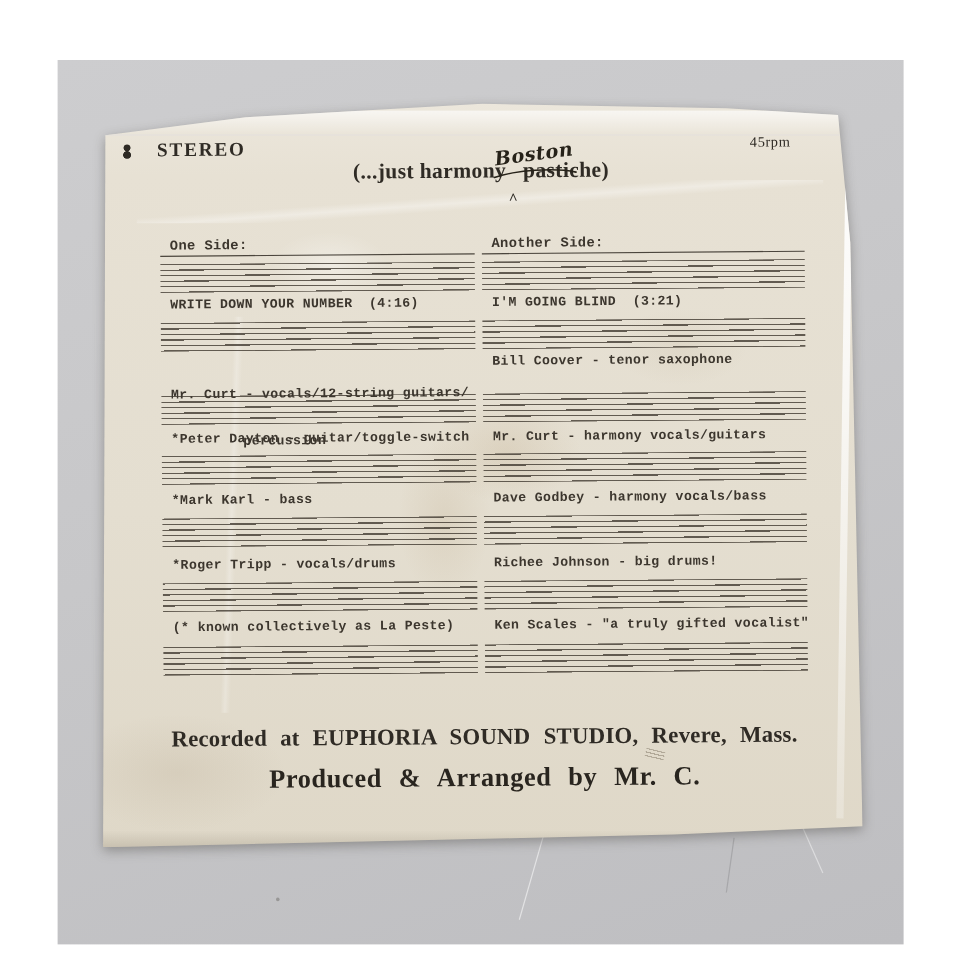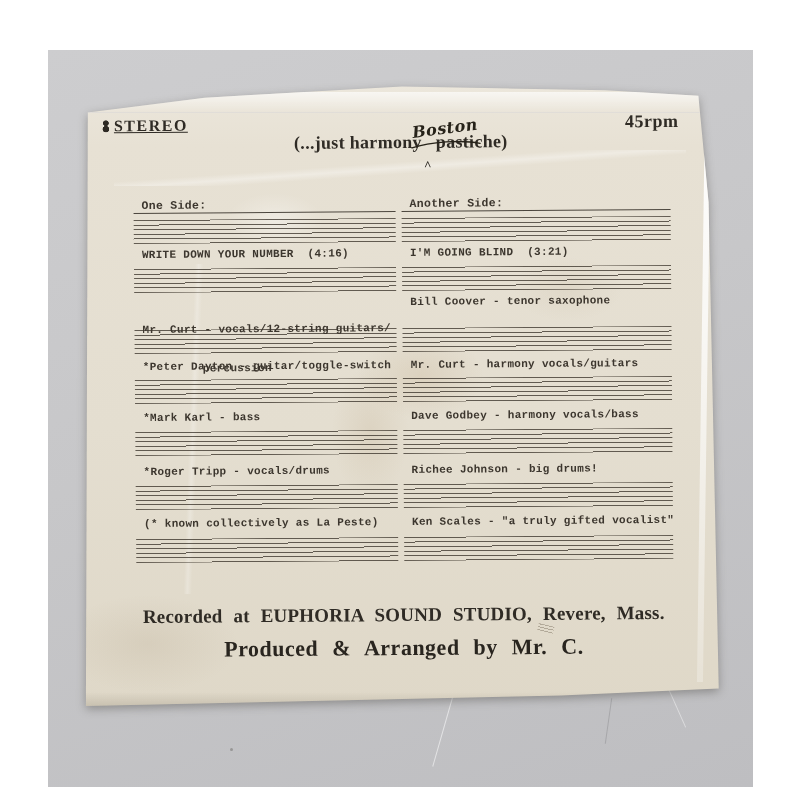--- a/index.html
+++ b/index.html
@@ -37,26 +37,26 @@
       background:linear-gradient(176deg,transparent 42%,rgba(255,255,255,0.35) 50%,transparent 58%);}
   .crease-b{position:absolute;left:96px;top:180px;width:26px;height:330px;
       background:linear-gradient(92deg,transparent 40%,rgba(255,255,255,0.25) 50%,transparent 62%);}
   .bottom-shade{position:absolute;left:0;bottom:0;width:100%;height:14px;
       background:linear-gradient(0deg,rgba(120,110,92,0.22),transparent);}
 
   .print{position:absolute;left:0;top:0;width:100%;height:100%;transform:rotate(-0.45deg);color:#3c362e;}
 
   
   .stereo{position:absolute;left:20px;top:31px;font-family:"Liberation Serif",serif;
-          font-size:16px;font-weight:700;letter-spacing:1.5px;color:#2f2b25;display:flex;align-items:center;gap:4px;text-decoration:underline;}
+          font-size:16px;font-weight:700;letter-spacing:1.5px;color:#2f2b25;display:flex;align-items:center;gap:21px;}
   .logo-mark{display:inline-block;width:8px;height:12px;
       background:radial-gradient(circle at 50% 24%, #2e2a24 0 2.6px, transparent 3.2px),
                  radial-gradient(circle at 50% 74%, #2e2a24 0 3px, transparent 3.6px);}
   .rpm{position:absolute;left:543px;top:29px;font-family:"Liberation Serif",serif;
-       font-size:18px;font-weight:700;letter-spacing:0.5px;color:#2f2b25;}
+       font-size:12px;font-weight:400;letter-spacing:0.5px;color:#2f2b25;}
 
   .tagline{position:absolute;left:212px;top:48px;font-family:"Liberation Serif",serif;
            font-size:18px;font-weight:600;letter-spacing:0.3px;color:#2f2b25;white-space:pre;}
   .caret-slot{position:relative;display:inline-block;width:14px;}
   .caret{position:absolute;left:2px;top:10px;font-size:13px;font-weight:700;}
   .boston{position:absolute;left:-10px;top:-29px;font-family:"DejaVu Serif",serif;font-style:italic;
           font-weight:700;font-size:16px;letter-spacing:0.5px;color:#262219;transform:rotate(-7deg);white-space:nowrap;}
   .boston-swash{position:absolute;left:-12px;top:-8px;}
 
   

